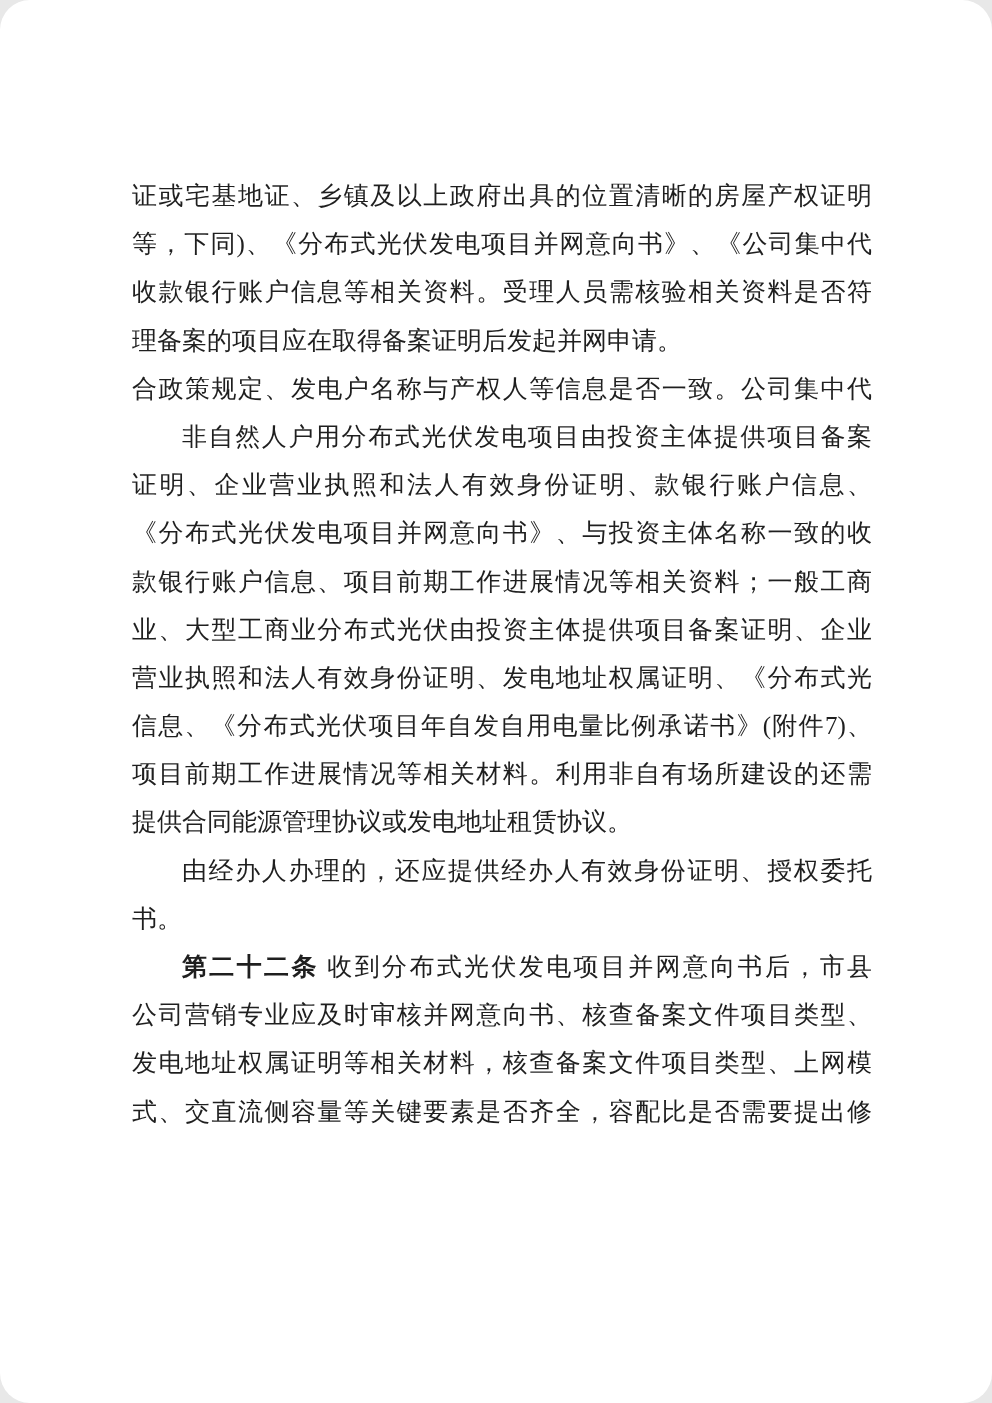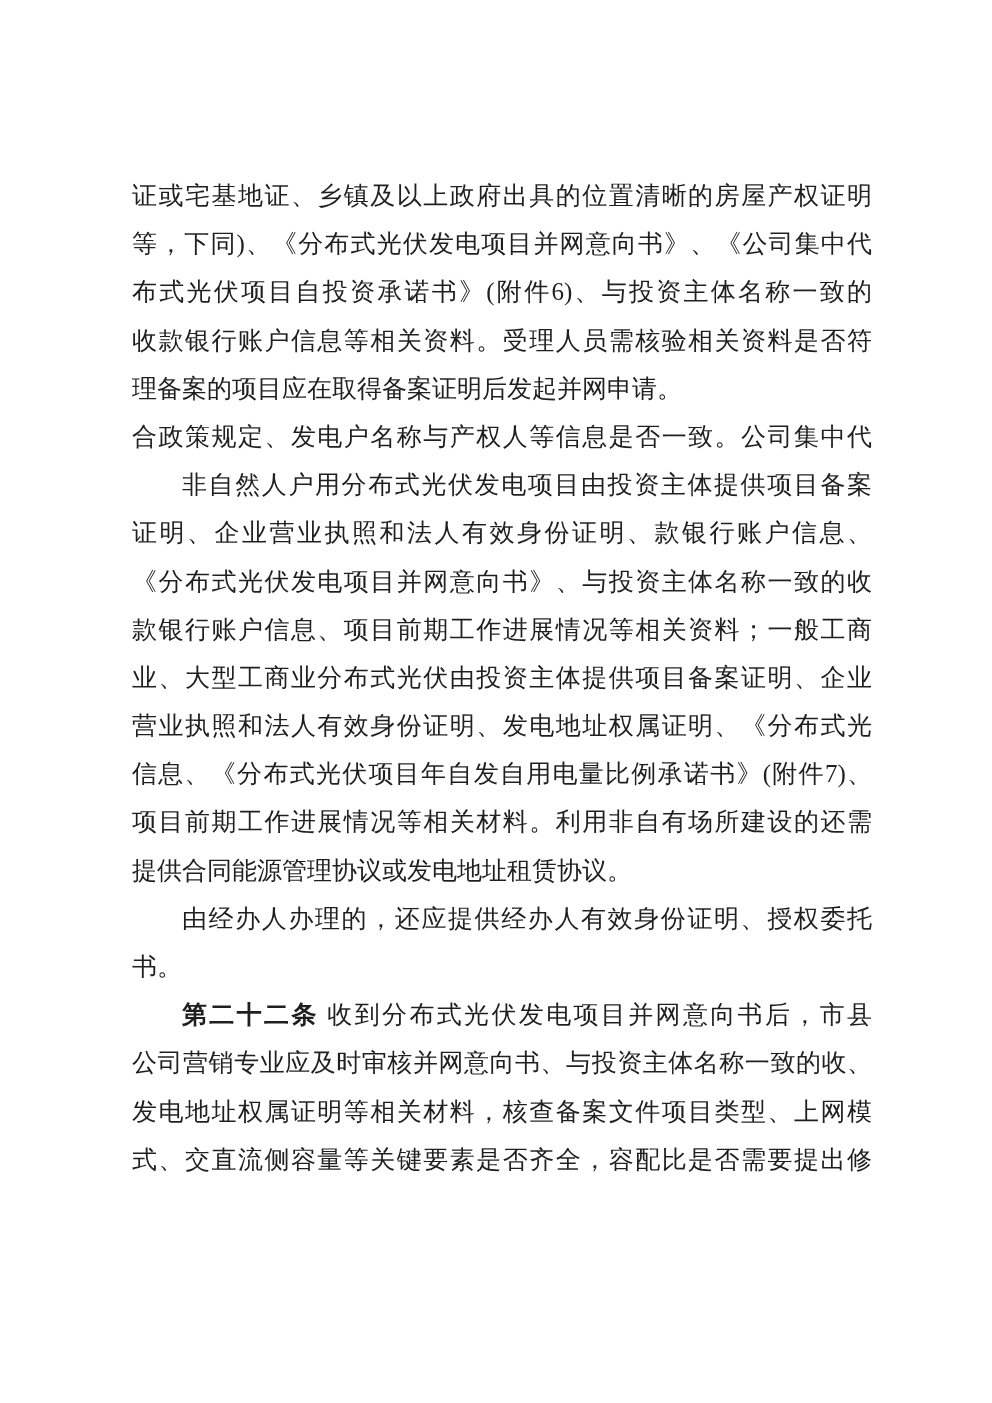--- a/index.html
+++ b/index.html
@@ -7,20 +7,21 @@
     padding: 0;
     background: #e8e8e8;
   }
   .page {
     position: relative;
     width: 992px;
     height: 1403px;
     background: #ffffff;
     overflow: hidden;
     font-family: "Liberation Serif", "DejaVu Serif", serif;
+    border-radius: 30px;
   }
   .textblock {
     position: absolute;
     left: 132px;
     top: 172px;
     width: 740px;
     font-size: 25px;
     color: #1f1f1f;
   }
   .paragraph {
@@ -48,21 +49,20 @@
   }
 </style>
 </head>
 <body>
 
 <div class="page">
   <div class="textblock" id="textblock">
       <div class="paragraph">
         <div class="line"><span class="seg">证或宅基地证、乡镇及以上政府出具的位置清晰的房屋产权证明</span></div>
         <div class="line"><span class="seg">等，下同)、《分布式光伏发电项目并网意向书》、《公司集中代</span></div>
-        <div class="line"><span class="seg">布式光伏项目自投资承诺书》(附件6)、与投资主体名称一致的</span></div>
         <div class="line"><span class="seg">收款银行账户信息等相关资料。受理人员需核验相关资料是否符</span></div>
         <div class="line lastline"><span class="seg">理备案的项目应在取得备案证明后发起并网申请。</span></div>
         <div class="line"><span class="seg">合政策规定、发电户名称与产权人等信息是否一致。公司集中代</span></div>
       </div>
       <div class="paragraph">
         <div class="line indent"><span class="seg">非自然人户用分布式光伏发电项目由投资主体提供项目备案</span></div>
         <div class="line"><span class="seg">证明、企业营业执照和法人有效身份证明、款银行账户信息、</span></div>
         <div class="line"><span class="seg">《分布式光伏发电项目并网意向书》、与投资主体名称一致的收</span></div>
         <div class="line"><span class="seg">款银行账户信息、项目前期工作进展情况等相关资料；一般工商</span></div>
         <div class="line"><span class="seg">业、大型工商业分布式光伏由投资主体提供项目备案证明、企业</span></div>
@@ -70,18 +70,18 @@
         <div class="line"><span class="seg">信息、《分布式光伏项目年自发自用电量比例承诺书》(附件7)、</span></div>
         <div class="line"><span class="seg">项目前期工作进展情况等相关材料。利用非自有场所建设的还需</span></div>
         <div class="line lastline"><span class="seg">提供合同能源管理协议或发电地址租赁协议。</span></div>
       </div>
       <div class="paragraph">
         <div class="line indent"><span class="seg">由经办人办理的，还应提供经办人有效身份证明、授权委托</span></div>
         <div class="line lastline"><span class="seg">书。</span></div>
       </div>
       <div class="paragraph">
         <div class="line indent"><span class="seg bold">第二十二条</span><span class="seg"> 收到分布式光伏发电项目并网意向书后，市县</span></div>
-        <div class="line"><span class="seg">公司营销专业应及时审核并网意向书、与投资主体名称一致的收、</span></div>
+        <div class="line"><span class="seg">公司营销专业应及时审核并网意向书、核查备案文件项目类型、</span></div>
         <div class="line"><span class="seg">发电地址权属证明等相关材料，核查备案文件项目类型、上网模</span></div>
         <div class="line"><span class="seg">式、交直流侧容量等关键要素是否齐全，容配比是否需要提出修</span></div>
       </div>
     </div>
 </div>
 
 </body></html>

